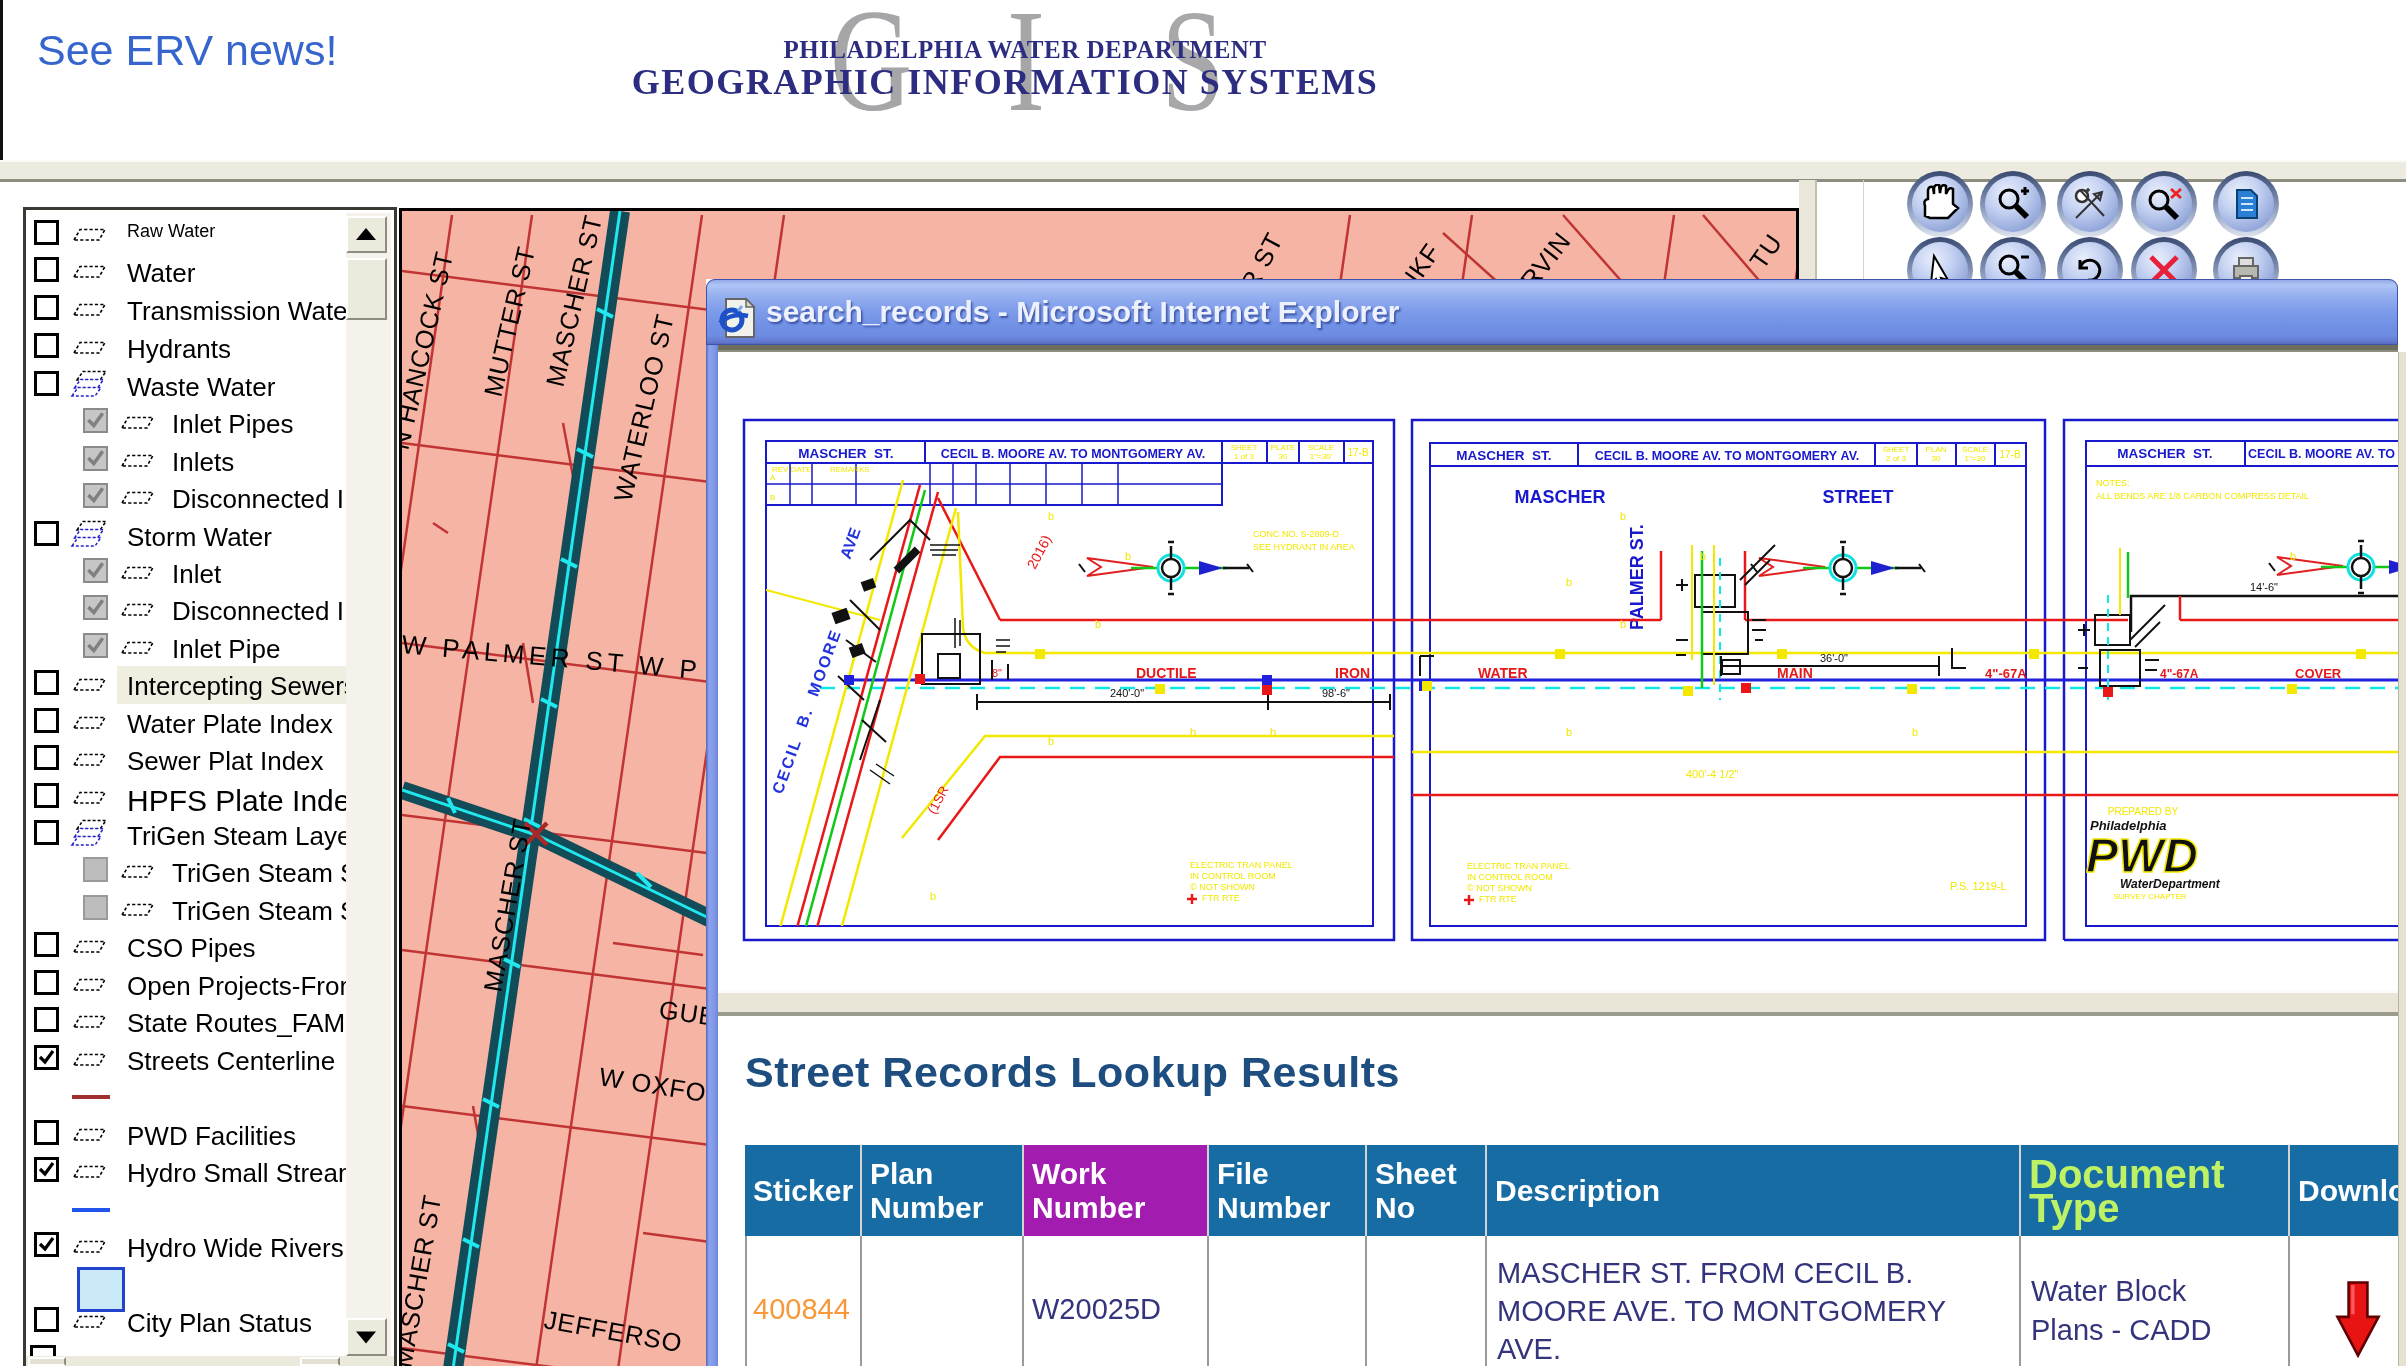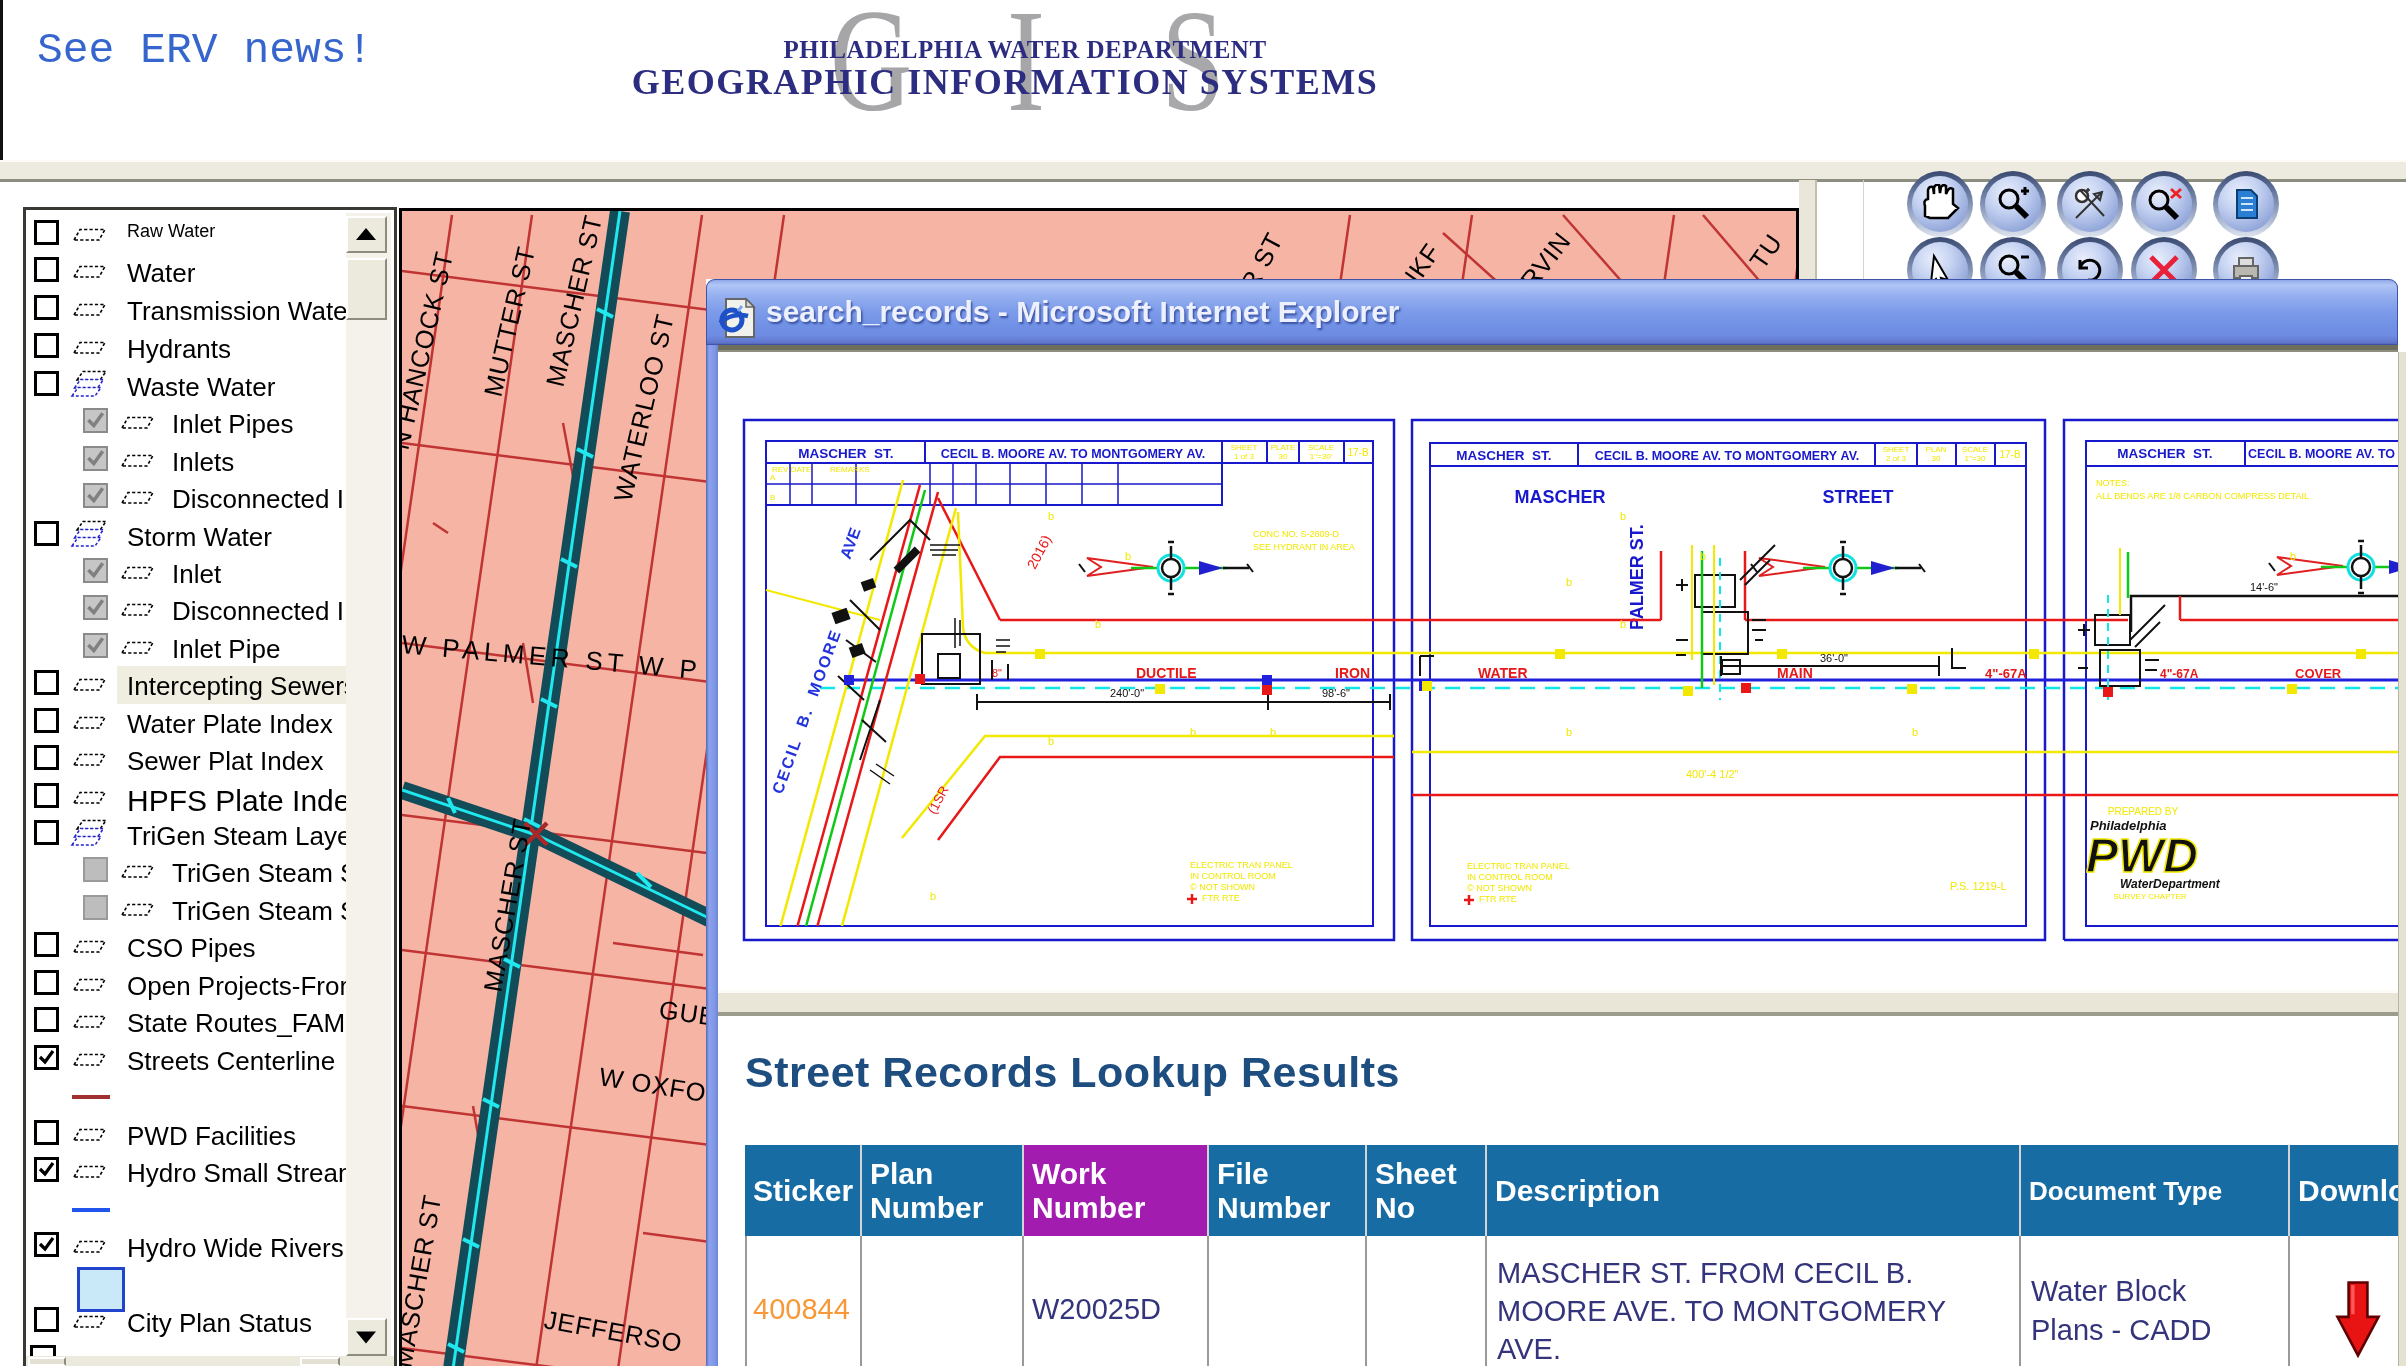--- a/index.html
+++ b/index.html
@@ -2,21 +2,21 @@
 <html><head><meta charset="utf-8">
 <style>
 html,body{margin:0;padding:0;}
 body{width:2406px;height:1366px;overflow:hidden;position:relative;background:#fff;
  font-family:"Liberation Sans",sans-serif;}
 .abs{position:absolute;}
 </style></head>
 <body>
 
 <div class="abs" style="left:0;top:0;width:2406px;height:160px;background:#fff;border-left:3px solid #111;"></div>
-<div class="abs" style="left:37px;top:26px;font-size:43px;color:#3565cd;font-family:Liberation Mono, monospace;">See ERV news!</div>
+<div class="abs" style="left:37px;top:26px;font-size:43px;color:#3565cd;">See ERV news!</div>
 
 <div class="abs" style="left:791px;top:-14px;width:160px;height:150px;font-family:'Liberation Serif',serif;font-size:146px;line-height:150px;color:#a6a6a9;text-align:center;transform:scaleX(0.78);">G</div>
 <div class="abs" style="left:946px;top:-14px;width:160px;height:150px;font-family:'Liberation Serif',serif;font-size:146px;line-height:150px;color:#a6a6a9;text-align:center;transform:scaleX(0.78);">I</div>
 <div class="abs" style="left:1113px;top:-14px;width:160px;height:150px;font-family:'Liberation Serif',serif;font-size:146px;line-height:150px;color:#a8a8ab;text-align:center;transform:scaleX(0.78);">S</div>
 <div class="abs" style="left:655px;top:36px;width:740px;text-align:center;font-family:'Liberation Serif',serif;font-weight:bold;font-size:25px;letter-spacing:0.5px;color:#2c2c80;">PHILADELPHIA WATER DEPARTMENT</div>
 <div class="abs" style="left:605px;top:61px;width:800px;text-align:center;font-family:'Liberation Serif',serif;font-weight:bold;font-size:36px;letter-spacing:1.5px;color:#2c2c80;">GEOGRAPHIC INFORMATION SYSTEMS</div>
 
 <div class="abs" style="left:0;top:160px;width:2406px;height:17px;background:#edeadf;border-top:2px solid #fbfaf6;border-bottom:3px solid #8e8e80;"></div>
 
 <div class="abs" style="left:1799px;top:180px;width:16px;height:1186px;background:#eae7da;border-right:2px solid #c2beae;"></div>
@@ -728,21 +728,21 @@
 <div class="abs" style="left:1209px;top:1145px;width:158px;height:91px;background:#186ca4;border-right:2px solid #d4d4d4;box-sizing:border-box;">
 <div style="position:absolute;left:8px;top:50%;transform:translateY(-50%);font-size:30px;font-weight:bold;color:#fff;line-height:34px;">File<br>Number</div>
   </div>
 <div class="abs" style="left:1367px;top:1145px;width:120px;height:91px;background:#186ca4;border-right:2px solid #d4d4d4;box-sizing:border-box;">
 <div style="position:absolute;left:8px;top:50%;transform:translateY(-50%);font-size:30px;font-weight:bold;color:#fff;line-height:34px;">Sheet<br>No</div>
   </div>
 <div class="abs" style="left:1487px;top:1145px;width:534px;height:91px;background:#186ca4;border-right:2px solid #d4d4d4;box-sizing:border-box;">
 <div style="position:absolute;left:8px;top:50%;transform:translateY(-50%);font-size:30px;font-weight:bold;color:#fff;line-height:34px;">Description</div>
   </div>
 <div class="abs" style="left:2021px;top:1145px;width:269px;height:91px;background:#186ca4;border-right:2px solid #d4d4d4;box-sizing:border-box;">
-<div style="position:absolute;left:8px;top:50%;transform:translateY(-50%);font-size:26px;font-weight:bold;color:#ffffff;line-height:34px;">Document Type</div>
+<div style="position:absolute;left:8px;top:50%;transform:translateY(-50%);font-size:40px;font-weight:bold;color:#bef264;line-height:34px;">Document Type</div>
   </div>
 <div class="abs" style="left:2290px;top:1145px;width:116px;height:91px;background:#186ca4;border-right:2px solid #d4d4d4;box-sizing:border-box;">
 <div style="position:absolute;left:8px;top:50%;transform:translateY(-50%);font-size:30px;font-weight:bold;color:#fff;line-height:34px;">Download</div>
   </div>
 <div class="abs" style="left:745px;top:1236px;width:117px;height:130px;border-right:2px solid #9a9a9a;border-bottom:none;box-sizing:border-box;background:#fff;"></div>
 <div class="abs" style="left:862px;top:1236px;width:162px;height:130px;border-right:2px solid #9a9a9a;border-bottom:none;box-sizing:border-box;background:#fff;"></div>
 <div class="abs" style="left:1024px;top:1236px;width:185px;height:130px;border-right:2px solid #9a9a9a;border-bottom:none;box-sizing:border-box;background:#fff;"></div>
 <div class="abs" style="left:1209px;top:1236px;width:158px;height:130px;border-right:2px solid #9a9a9a;border-bottom:none;box-sizing:border-box;background:#fff;"></div>
 <div class="abs" style="left:1367px;top:1236px;width:120px;height:130px;border-right:2px solid #9a9a9a;border-bottom:none;box-sizing:border-box;background:#fff;"></div>
 <div class="abs" style="left:1487px;top:1236px;width:534px;height:130px;border-right:2px solid #9a9a9a;border-bottom:none;box-sizing:border-box;background:#fff;"></div>

